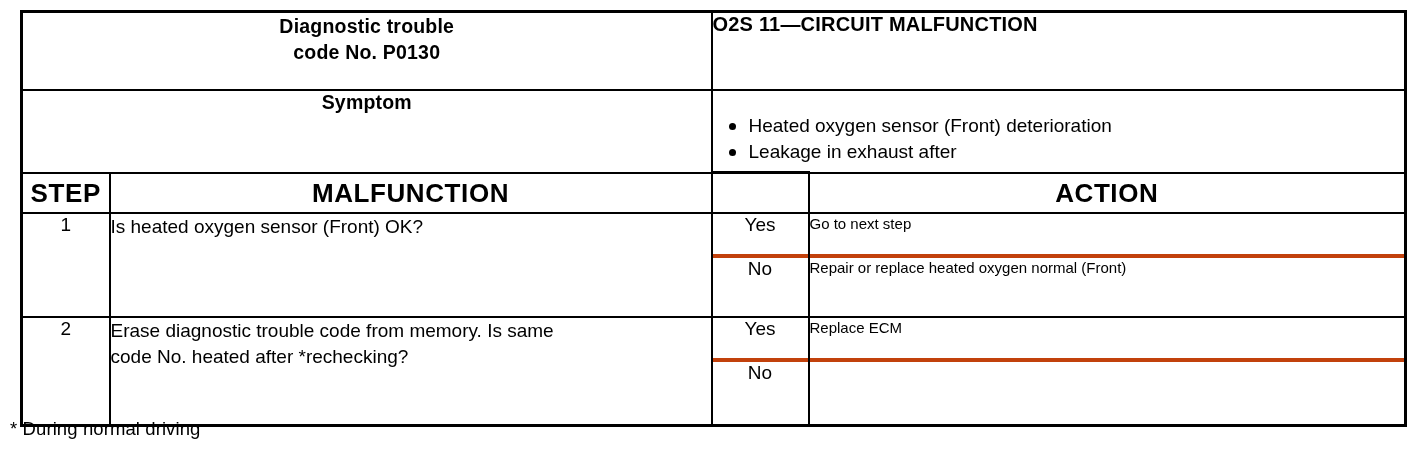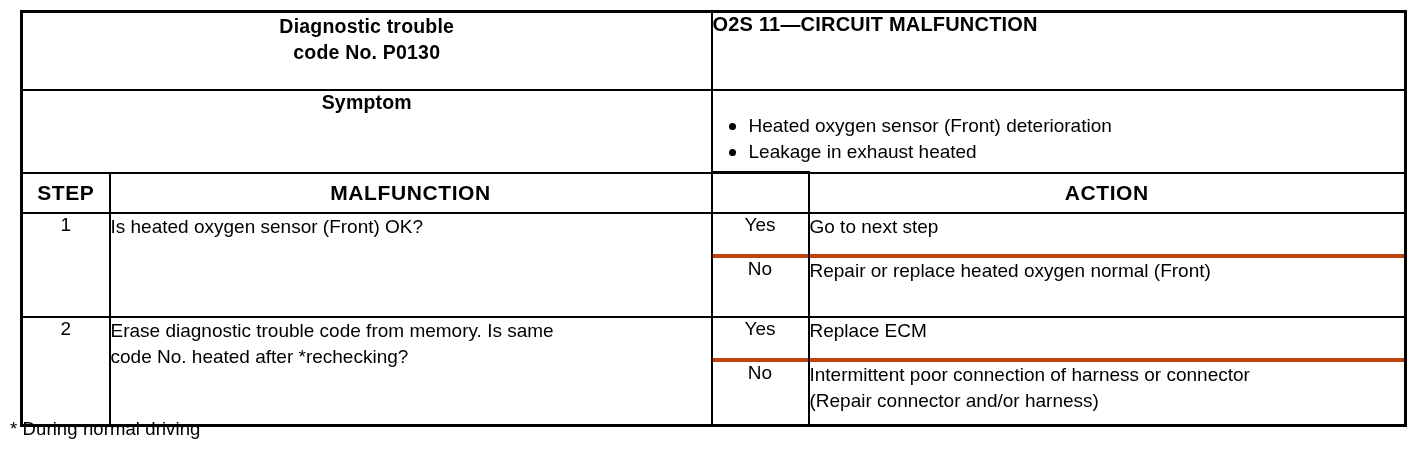--- a/index.html
+++ b/index.html
@@ -90,21 +90,21 @@
     background: #000;
     border-radius: 50%;
   }
 
   
   .colhead td {
     height: 38px;
     vertical-align: middle;
     text-align: center;
     font-weight: bold;
-    font-size: 21px;
+    font-size: 26px;
     letter-spacing: 0.6px;
   }
   .colhead .blank-yn { border-top: 3px solid #000; }
 
   
   .step-num {
     text-align: center;
     font-size: 19px;
     padding-top: 7px;
     vertical-align: top;
@@ -115,21 +115,21 @@
     padding: 7px 12px 7px 14px;
     vertical-align: top;
   }
   .yn-cell {
     text-align: center;
     font-size: 19px;
     padding: 7px 4px;
     vertical-align: top;
   }
   .act-cell {
-    font-size: 19px;
+    font-size: 15px;
     line-height: 1.34;
     padding: 7px 10px 7px 14px;
     vertical-align: top;
     margin-top: 7px;
   }
   .nested {
     width: 100%;
     border-collapse: collapse;
     table-layout: fixed;
   }
@@ -179,21 +179,21 @@
       <tr class="row-symptom">
         <td colspan="2" class="symptom-label">Symptom</td>
         <td colspan="2">
           <ul class="symptom-list">
             <li>
               <span class="bullet-dot"></span>
               <span>Heated oxygen sensor (Front) deterioration</span>
             </li>
             <li>
               <span class="bullet-dot"></span>
-              <span>Leakage in exhaust heated</span>
+              <span>Leakage in exhaust after</span>
             </li>
           </ul>
         </td>
       </tr>
 
       <tr class="colhead">
         <td>STEP</td>
         <td>MALFUNCTION</td>
         <td class="blank-yn"></td>
         <td>ACTION</td>
@@ -245,26 +245,20 @@
               </tr>
             </tbody>
           </table>
         </td>
         <td class="outer-split">
           <table class="nested">
             <tbody>
               <tr class="sub-top">
                 <td class="act-cell h-yes-2">Replace ECM</td>
               </tr>
-              <tr>
-                <td class="act-cell h-no-2">
-                  <div>Intermittent poor connection of harness or connector</div>
-                  <div>(Repair connector and/or harness)</div>
-                </td>
-              </tr>
             </tbody>
           </table>
         </td>
       </tr>
 
     </tbody>
   </table>
 
   <div class="footnote">* During normal driving</div>
 

